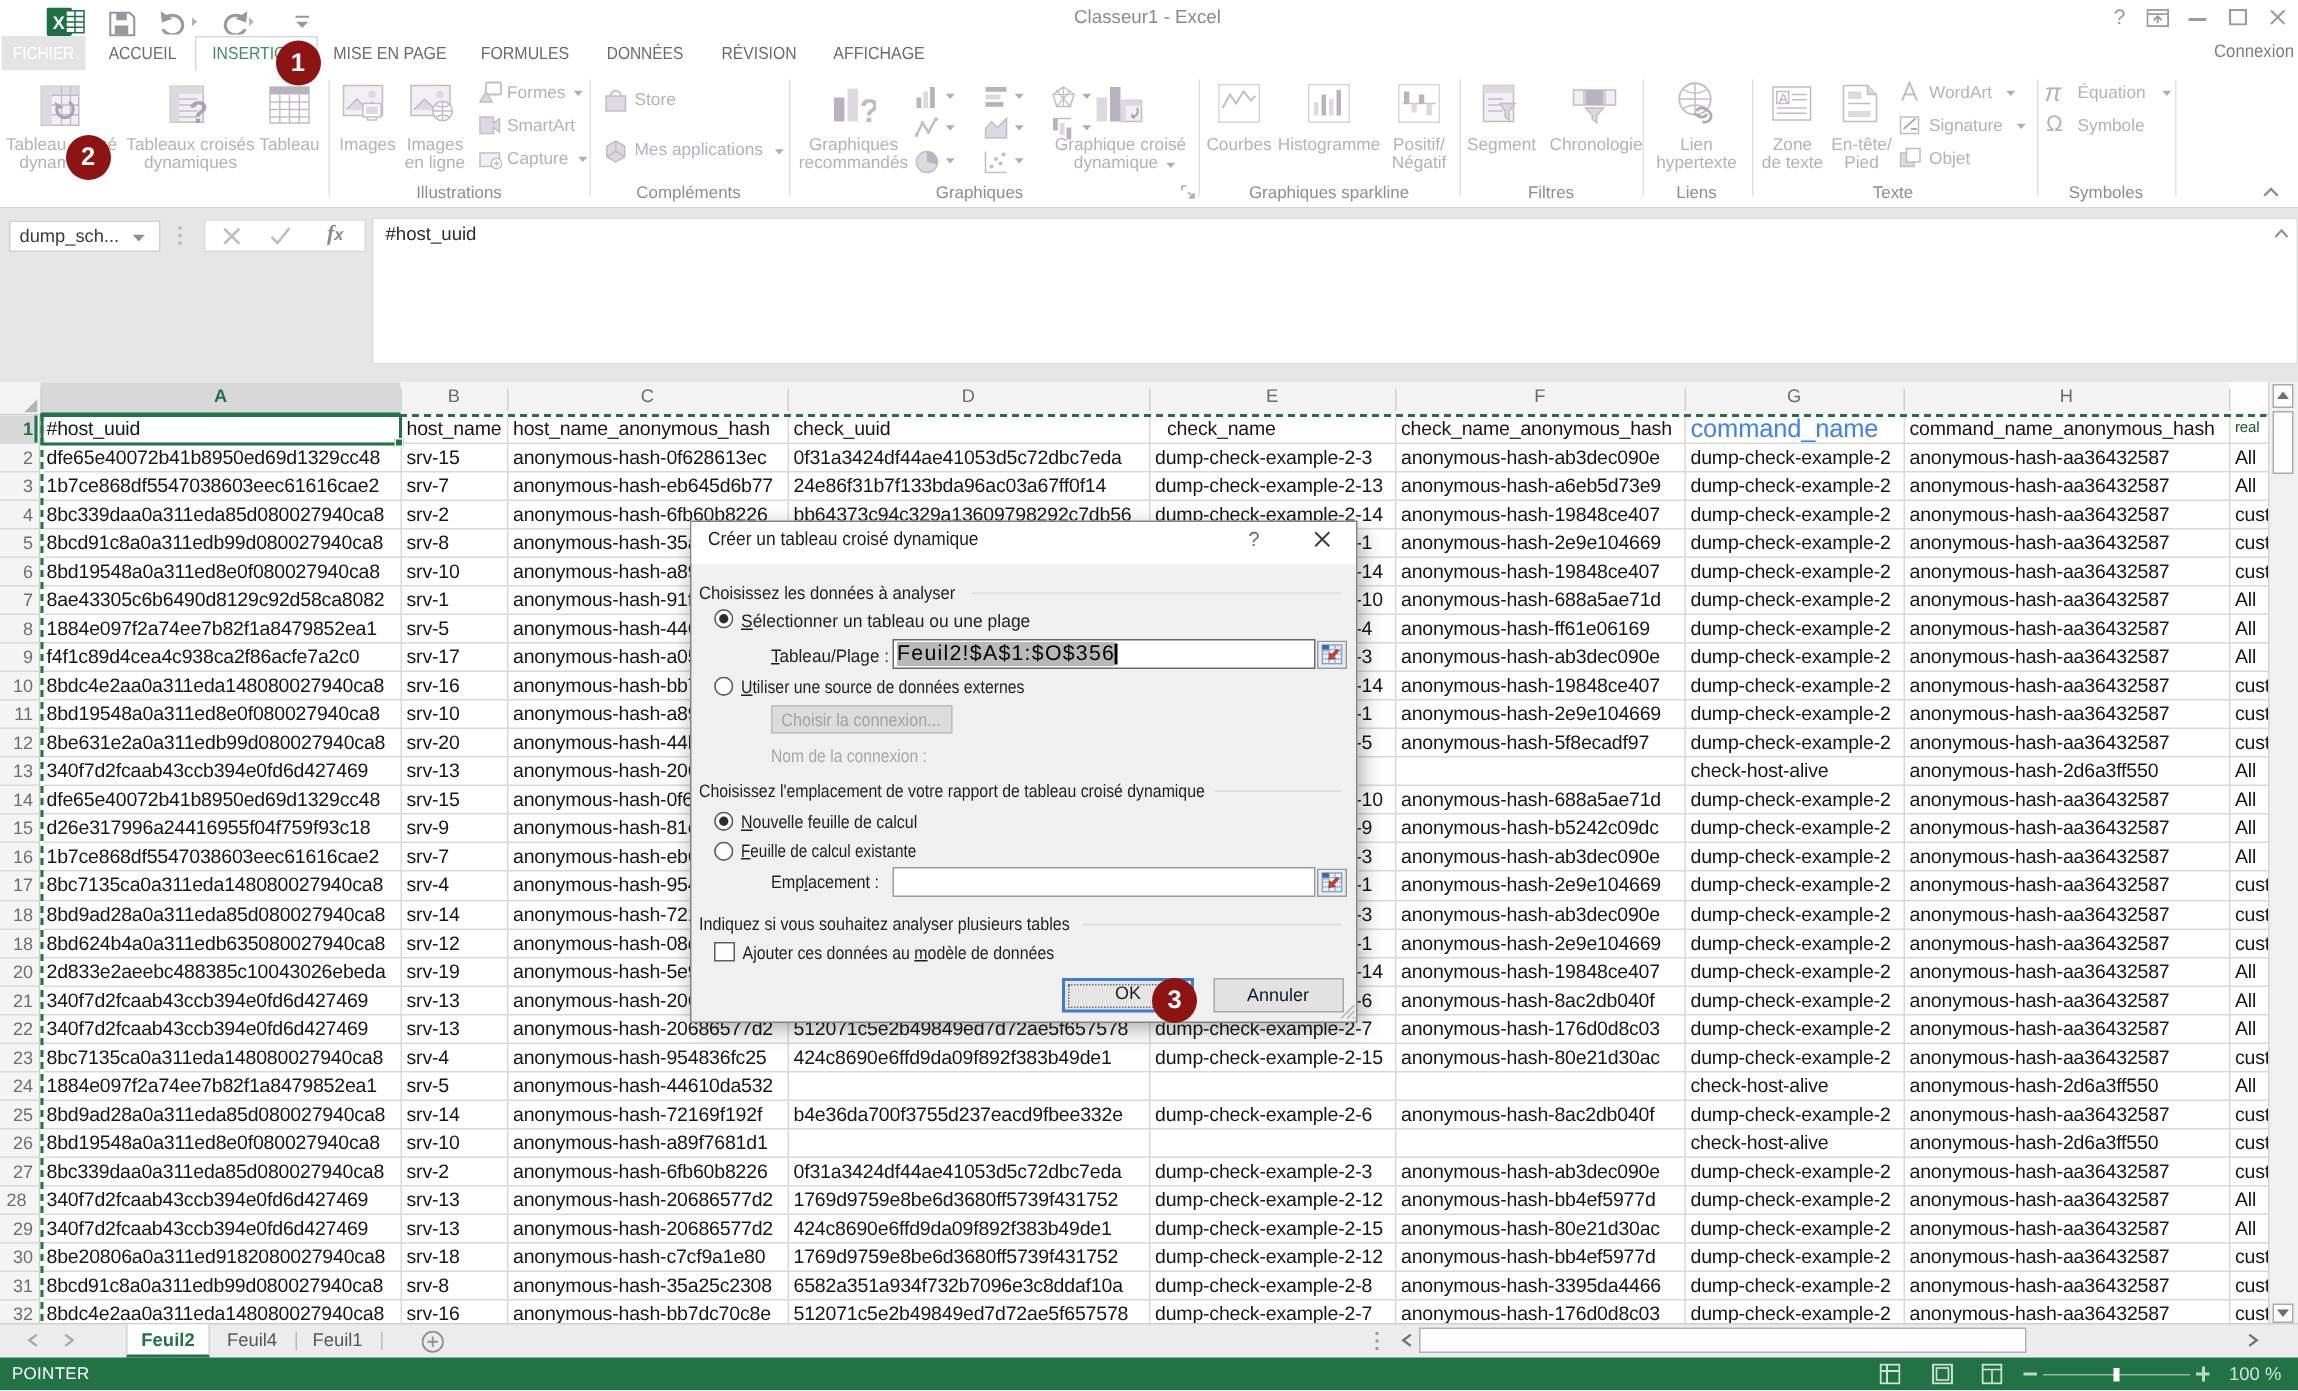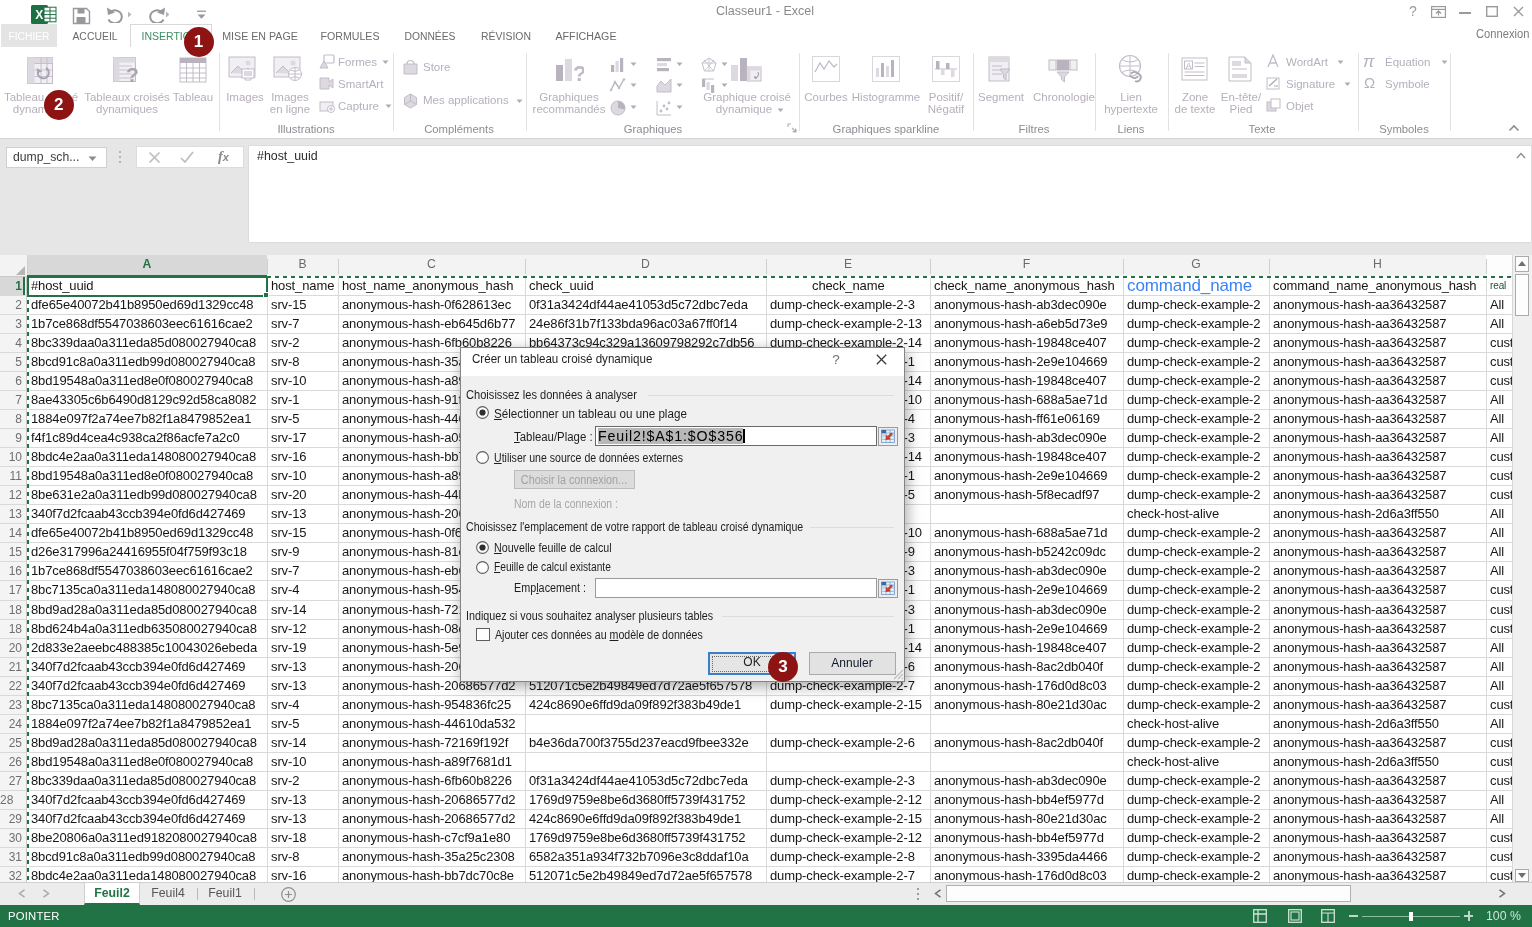--- a/index.html
+++ b/index.html
@@ -393,21 +393,21 @@
 <div style="position:absolute;left:1123px;top:277px;width:1px;height:605px;background:#d9d9d9"></div>
 <div style="position:absolute;left:1269px;top:277px;width:1px;height:605px;background:#d9d9d9"></div>
 <div style="position:absolute;left:1486px;top:277px;width:1px;height:605px;background:#d9d9d9"></div>
 <div style="position:absolute;left:1512px;top:277px;width:1px;height:605px;background:#d9d9d9"></div>
 <div style="position:absolute;left:0px;top:295.03px;width:1512px;height:1px;background:#d9d9d9"></div>
 <div style="position:absolute;left:0px;top:277.00px;width:22px;font-size:12px;color:#217346;font-weight:bold;text-align:right;line-height:18.6px">1</div>
 <div style="position:absolute;left:31.0px;top:277.00px;font-size:13px;color:#161616;white-space:nowrap;line-height:18.6px;letter-spacing:-0.12px">#host_uuid</div>
 <div style="position:absolute;left:271.0px;top:277.00px;font-size:13px;color:#161616;white-space:nowrap;line-height:18.6px;letter-spacing:-0.12px">host_name</div>
 <div style="position:absolute;left:342.0px;top:277.00px;font-size:13px;color:#161616;white-space:nowrap;line-height:18.6px;letter-spacing:-0.12px">host_name_anonymous_hash</div>
 <div style="position:absolute;left:529.0px;top:277.00px;font-size:13px;color:#161616;white-space:nowrap;line-height:18.6px;letter-spacing:-0.12px">check_uuid</div>
-<div style="position:absolute;left:812px;top:277.00px;font-size:13px;color:#161616;white-space:nowrap;line-height:18.6px;letter-spacing:-0.12px">check_name</div>
+<div style="position:absolute;left:778px;top:277.00px;font-size:13px;color:#161616;white-space:nowrap;line-height:18.6px;letter-spacing:-0.12px">check_name</div>
 <div style="position:absolute;left:934.0px;top:277.00px;font-size:13px;color:#161616;white-space:nowrap;line-height:18.6px;letter-spacing:-0.12px">check_name_anonymous_hash</div>
 <div style="position:absolute;left:1127.0px;top:277.00px;font-size:17px;color:#3b82f6;white-space:nowrap;line-height:18.6px;letter-spacing:-0.12px">command_name</div>
 <div style="position:absolute;left:1273.0px;top:277.00px;font-size:13px;color:#161616;white-space:nowrap;line-height:18.6px;letter-spacing:-0.12px">command_name_anonymous_hash</div>
 <div style="position:absolute;left:1490.0px;top:277.00px;font-size:10px;color:#14532d;white-space:nowrap;line-height:18.6px;letter-spacing:-0.12px">real</div>
 <div style="position:absolute;left:0px;top:314.06px;width:1512px;height:1px;background:#d9d9d9"></div>
 <div style="position:absolute;left:0px;top:296.03px;width:22px;font-size:12px;color:#6f6f6f;font-weight:normal;text-align:right;line-height:18.6px">2</div>
 <div style="position:absolute;left:31.0px;top:296.03px;font-size:13px;color:#161616;white-space:nowrap;line-height:18.6px;letter-spacing:-0.12px">dfe65e40072b41b8950ed69d1329cc48</div>
 <div style="position:absolute;left:271.0px;top:296.03px;font-size:13px;color:#161616;white-space:nowrap;line-height:18.6px;letter-spacing:-0.12px">srv-15</div>
 <div style="position:absolute;left:342.0px;top:296.03px;font-size:13px;color:#161616;white-space:nowrap;line-height:18.6px;letter-spacing:-0.12px">anonymous-hash-0f628613ec</div>
 <div style="position:absolute;left:529.0px;top:296.03px;font-size:13px;color:#161616;white-space:nowrap;line-height:18.6px;letter-spacing:-0.12px">0f31a3424df44ae41053d5c72dbc7eda</div>
@@ -676,21 +676,21 @@
 <div style="position:absolute;left:31.0px;top:771.78px;font-size:13px;color:#161616;white-space:nowrap;line-height:18.6px;letter-spacing:-0.12px">8bc339daa0a311eda85d080027940ca8</div>
 <div style="position:absolute;left:271.0px;top:771.78px;font-size:13px;color:#161616;white-space:nowrap;line-height:18.6px;letter-spacing:-0.12px">srv-2</div>
 <div style="position:absolute;left:342.0px;top:771.78px;font-size:13px;color:#161616;white-space:nowrap;line-height:18.6px;letter-spacing:-0.12px">anonymous-hash-6fb60b8226</div>
 <div style="position:absolute;left:529.0px;top:771.78px;font-size:13px;color:#161616;white-space:nowrap;line-height:18.6px;letter-spacing:-0.12px">0f31a3424df44ae41053d5c72dbc7eda</div>
 <div style="position:absolute;left:770.0px;top:771.78px;font-size:13px;color:#161616;white-space:nowrap;line-height:18.6px;letter-spacing:-0.12px">dump-check-example-2-3</div>
 <div style="position:absolute;left:934.0px;top:771.78px;font-size:13px;color:#161616;white-space:nowrap;line-height:18.6px;letter-spacing:-0.12px">anonymous-hash-ab3dec090e</div>
 <div style="position:absolute;left:1127.0px;top:771.78px;font-size:13px;color:#161616;white-space:nowrap;line-height:18.6px;letter-spacing:-0.12px">dump-check-example-2</div>
 <div style="position:absolute;left:1273.0px;top:771.78px;font-size:13px;color:#161616;white-space:nowrap;line-height:18.6px;letter-spacing:-0.12px">anonymous-hash-aa36432587</div>
 <div style="position:absolute;left:1490.0px;top:771.78px;font-size:13px;color:#161616;white-space:nowrap;line-height:18.6px;letter-spacing:-0.12px">cust</div>
 <div style="position:absolute;left:0px;top:808.84px;width:1512px;height:1px;background:#d9d9d9"></div>
-<div style="position:absolute;left:0px;top:790.81px;width:22px;font-size:12px;color:#6f6f6f;font-weight:normal;text-align:left;line-height:18.6px">28</div>
+<div style="position:absolute;left:0px;top:790.81px;width:22px;font-size:12px;color:#6f6f6f;font-weight:normal;text-align:center;line-height:18.6px">28</div>
 <div style="position:absolute;left:31.0px;top:790.81px;font-size:13px;color:#161616;white-space:nowrap;line-height:18.6px;letter-spacing:-0.12px">340f7d2fcaab43ccb394e0fd6d427469</div>
 <div style="position:absolute;left:271.0px;top:790.81px;font-size:13px;color:#161616;white-space:nowrap;line-height:18.6px;letter-spacing:-0.12px">srv-13</div>
 <div style="position:absolute;left:342.0px;top:790.81px;font-size:13px;color:#161616;white-space:nowrap;line-height:18.6px;letter-spacing:-0.12px">anonymous-hash-20686577d2</div>
 <div style="position:absolute;left:529.0px;top:790.81px;font-size:13px;color:#161616;white-space:nowrap;line-height:18.6px;letter-spacing:-0.12px">1769d9759e8be6d3680ff5739f431752</div>
 <div style="position:absolute;left:770.0px;top:790.81px;font-size:13px;color:#161616;white-space:nowrap;line-height:18.6px;letter-spacing:-0.12px">dump-check-example-2-12</div>
 <div style="position:absolute;left:934.0px;top:790.81px;font-size:13px;color:#161616;white-space:nowrap;line-height:18.6px;letter-spacing:-0.12px">anonymous-hash-bb4ef5977d</div>
 <div style="position:absolute;left:1127.0px;top:790.81px;font-size:13px;color:#161616;white-space:nowrap;line-height:18.6px;letter-spacing:-0.12px">dump-check-example-2</div>
 <div style="position:absolute;left:1273.0px;top:790.81px;font-size:13px;color:#161616;white-space:nowrap;line-height:18.6px;letter-spacing:-0.12px">anonymous-hash-aa36432587</div>
 <div style="position:absolute;left:1490.0px;top:790.81px;font-size:13px;color:#161616;white-space:nowrap;line-height:18.6px;letter-spacing:-0.12px">All</div>
 <div style="position:absolute;left:0px;top:827.87px;width:1512px;height:1px;background:#d9d9d9"></div>

